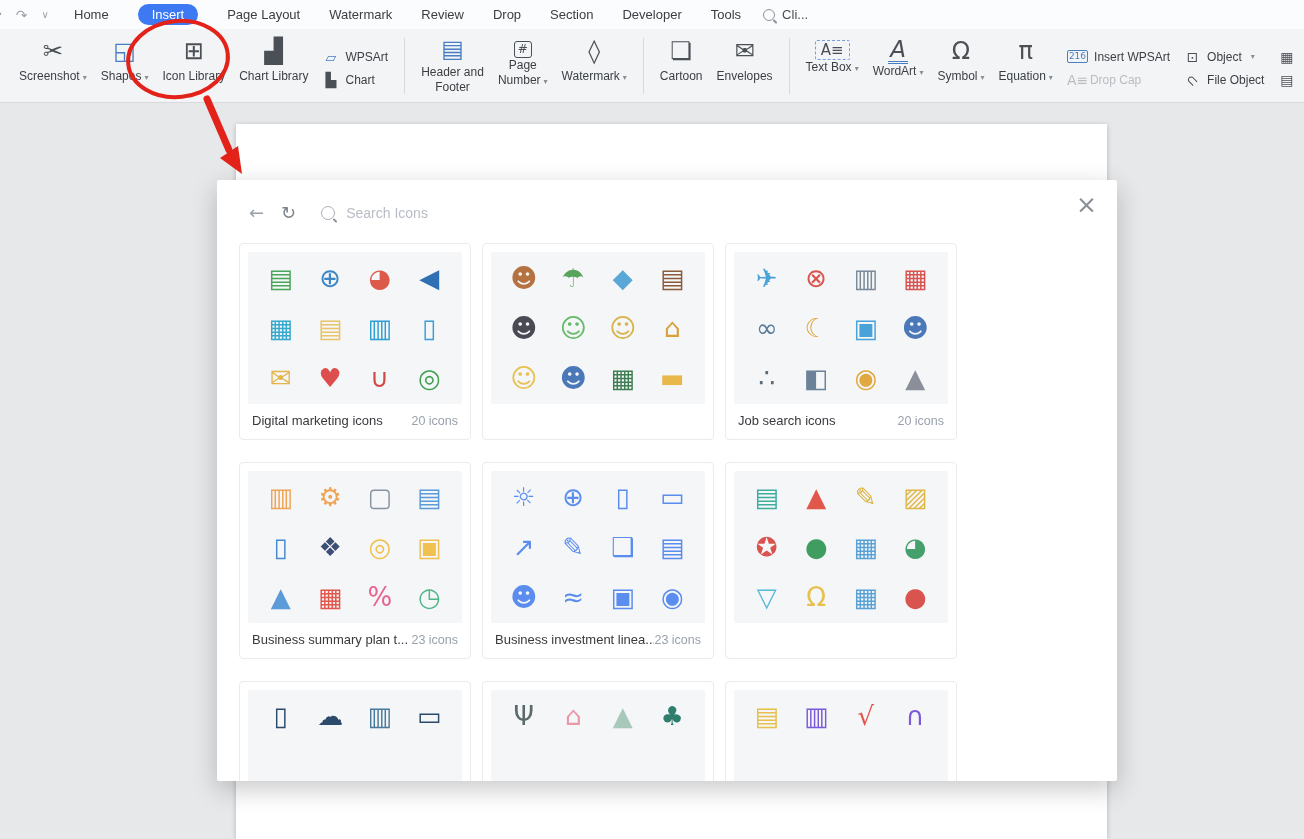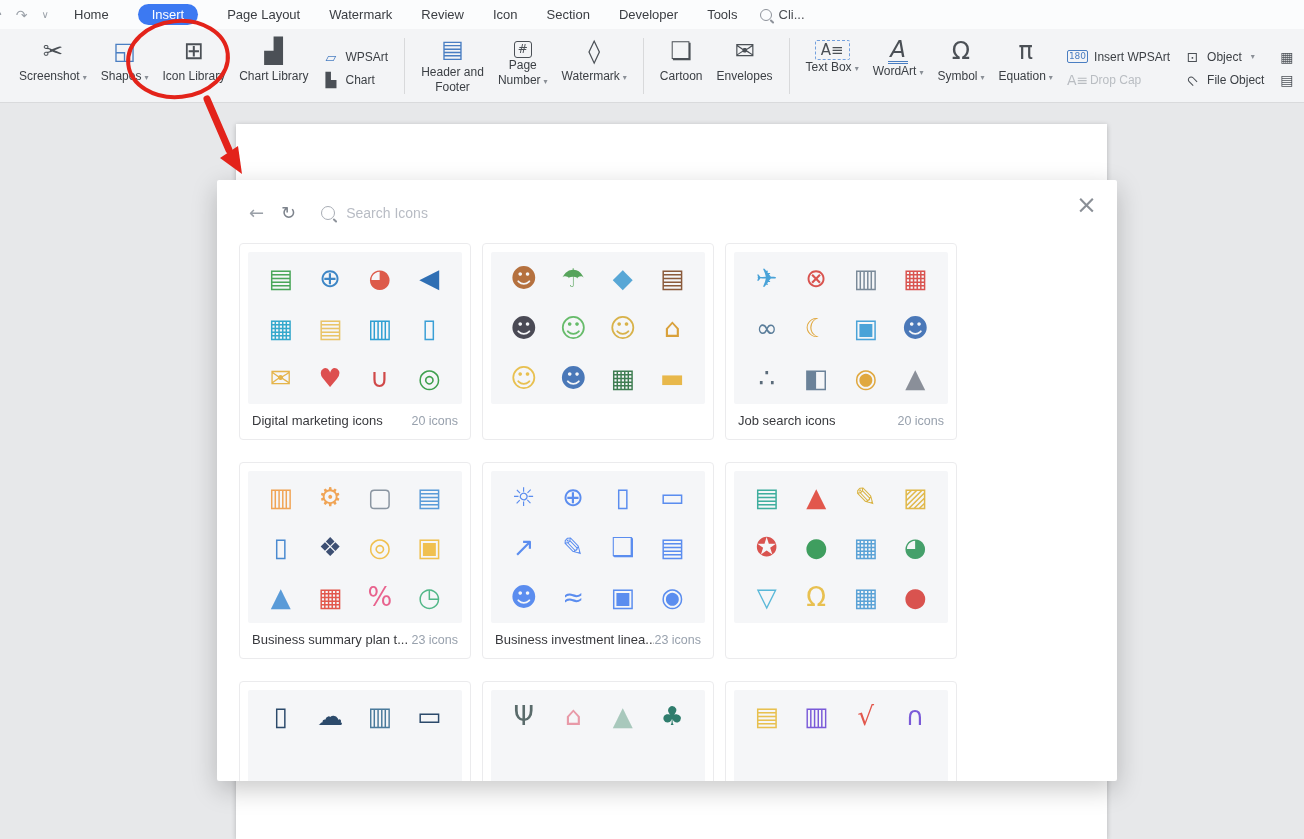--- a/index.html
+++ b/index.html
@@ -111,21 +111,21 @@
     <span style="margin-left:-4px;">↶</span>
     <span>↷</span>
     <span style="font-size:10px;">∨</span>
   </div>
   <div class="menu-items">
       <span class="mitem">Home</span>
       <span class="mitem active">Insert</span>
       <span class="mitem">Page Layout</span>
       <span class="mitem">Watermark</span>
       <span class="mitem">Review</span>
-      <span class="mitem">Icon</span>
+      <span class="mitem">Drop</span>
       <span class="mitem">Section</span>
       <span class="mitem">Developer</span>
       <span class="mitem">Tools</span>
     </div>
   <div class="menusearch">
     <span class="mag"></span>
     <span>Cli...</span>
   </div>
 </div>
 
@@ -197,21 +197,21 @@
       <div class="rbtn-big">
         <span class="ricon">Ω</span>
         <div class="rlabel">Symbol<span class="caret">▾</span></div>
       </div>
       <div class="rbtn-big">
         <span class="ricon">π</span>
         <div class="rlabel">Equation<span class="caret">▾</span></div>
       </div>
       <div class="rstack">
         <div class="rbtn-small">
-          <span class="ricon-sm ic-box-sm">180</span>
+          <span class="ricon-sm ic-box-sm">216</span>
           <span>Insert WPSArt</span>
         </div>
         <div class="rbtn-small disabled">
           <span class="ricon-sm">A≡</span>
           <span>Drop Cap</span>
         </div>
       </div>
       <div class="rstack">
         <div class="rbtn-small">
           <span class="ricon-sm">⊡</span>

